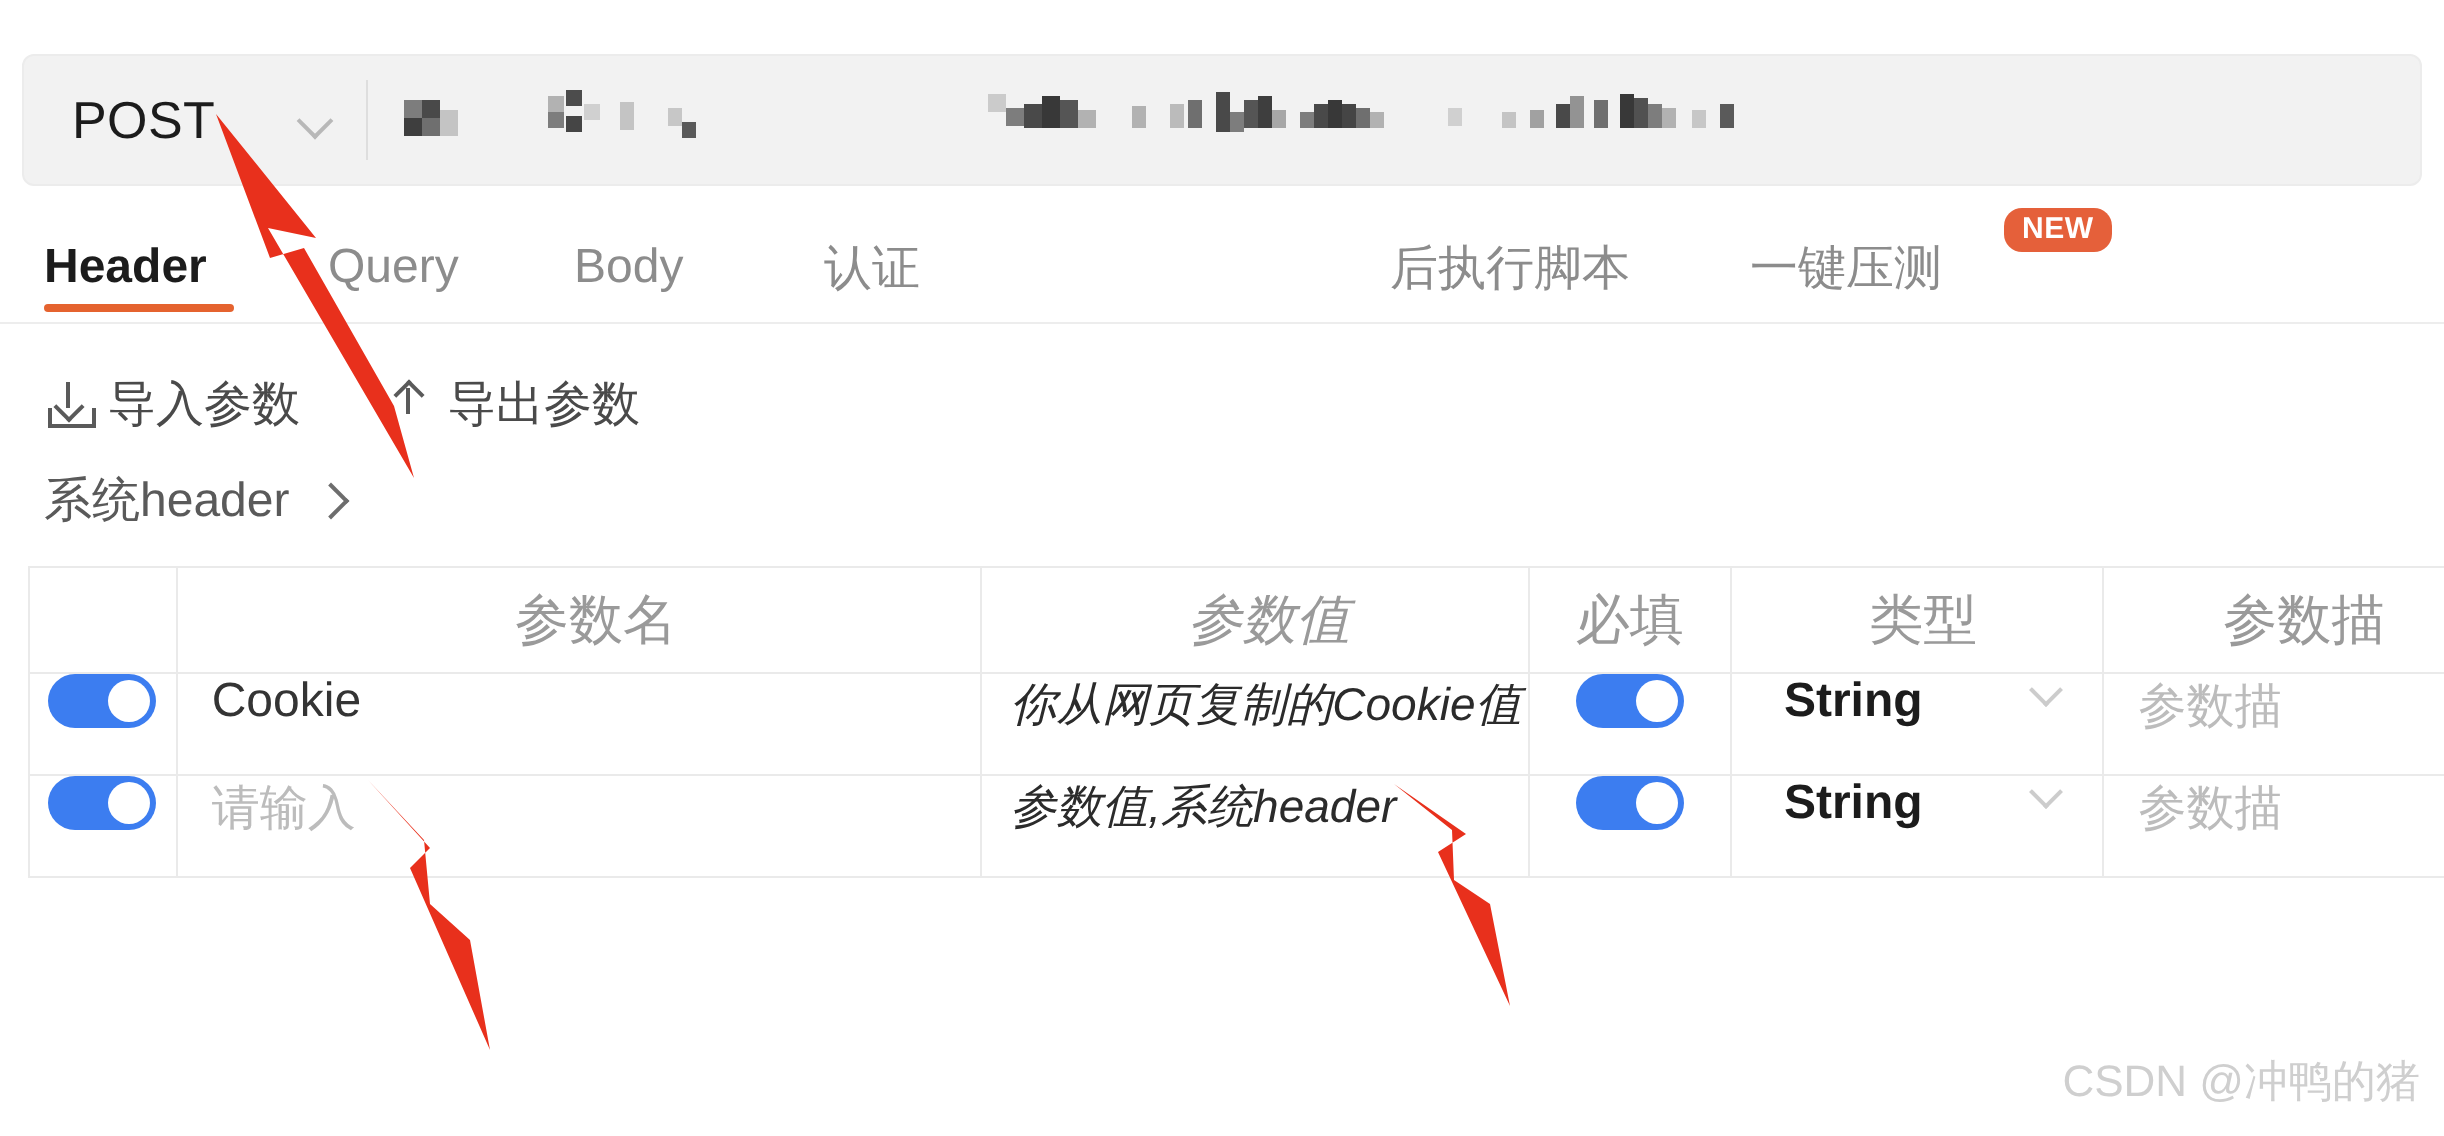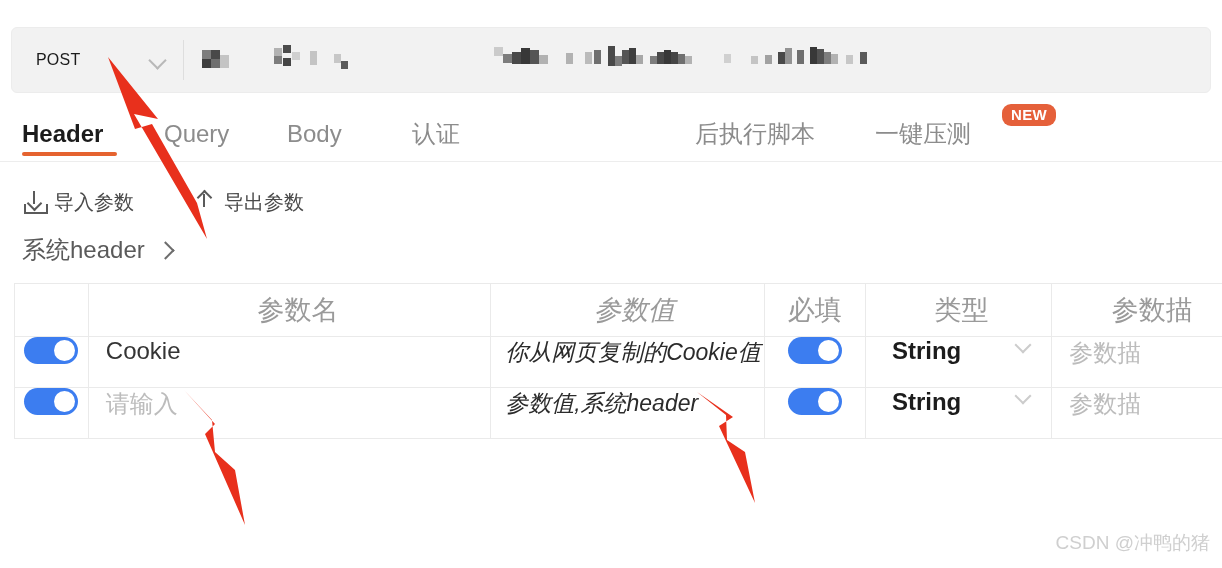--- a/index.html
+++ b/index.html
@@ -14,21 +14,21 @@
   .urlbar{
     position:absolute;left:11px;top:27px;width:1200px;height:66px;
     background:#f2f2f2;border:1px solid #ececec;border-radius:6px;
     display:flex;align-items:center;box-sizing:border-box;
   }
   .method{
     width:172px;height:100%;display:flex;align-items:center;
     justify-content:space-between;padding:0 17px 0 24px;box-sizing:border-box;
     position:relative;
   }
-  .method-label{font-size:16px;color:#1c1c1c;letter-spacing:.2px;}
+  .method-label{font-size:26px;color:#1c1c1c;letter-spacing:.2px;}
   .chev{width:18px;height:18px;position:relative;opacity:.55;}
   .chev:before{
     content:"";position:absolute;left:2px;top:3px;width:11px;height:11px;
     border-right:2px solid #8a8a8a;border-bottom:2px solid #8a8a8a;
     transform:rotate(45deg);
   }
   .method-sep{
     position:absolute;right:0;top:12px;bottom:12px;width:1px;background:#dedede;
   }
   .url-mosaic{
@@ -52,21 +52,21 @@
   .new-badge{
     position:absolute;left:1002px;top:104px;
     background:#e5603a;color:#ffffff;font-size:15px;font-weight:bold;
     padding:3px 9px 4px;border-radius:9px;letter-spacing:.3px;
     line-height:1;
   }
   
   .actions{position:absolute;left:0;top:180px;width:1222px;height:46px;}
   .act{
     position:absolute;top:0;height:44px;display:flex;align-items:center;
-    gap:7px;font-size:20px;color:#4a4a4a;cursor:pointer;
+    gap:7px;font-size:24px;color:#4a4a4a;cursor:pointer;
   }
   .ic{width:25px;height:25px;position:relative;display:inline-block;}
   
   .ic-import:before{
     content:"";position:absolute;left:11px;top:1px;width:2px;height:13px;background:#5a5a5a;
   }
   .ic-import:after{
     content:"";position:absolute;left:7px;top:8px;width:9px;height:9px;
     border-right:2px solid #5a5a5a;border-bottom:2px solid #5a5a5a;
     transform:rotate(45deg);
@@ -127,21 +127,21 @@
     transform:rotate(45deg);
   }
   
   .tg{width:54px;height:27px;border-radius:14px;background:#3c7df0;position:relative;cursor:pointer;}
   .tg:after{
     content:"";position:absolute;right:3px;top:3px;width:21px;height:21px;
     border-radius:50%;background:#fff;
   }
   
   .wm{
-    position:absolute;right:12px;bottom:12px;font-size:19px;color:#cfcfcf;
+    position:absolute;right:12px;bottom:12px;font-size:22px;color:#cfcfcf;
     white-space:nowrap;
   }
   
   .arrows{position:absolute;left:0;top:0;width:1222px;height:568px;pointer-events:none;}
 </style>
 </head>
 <body>
 
 <div class="urlbar">
   <div class="method">

